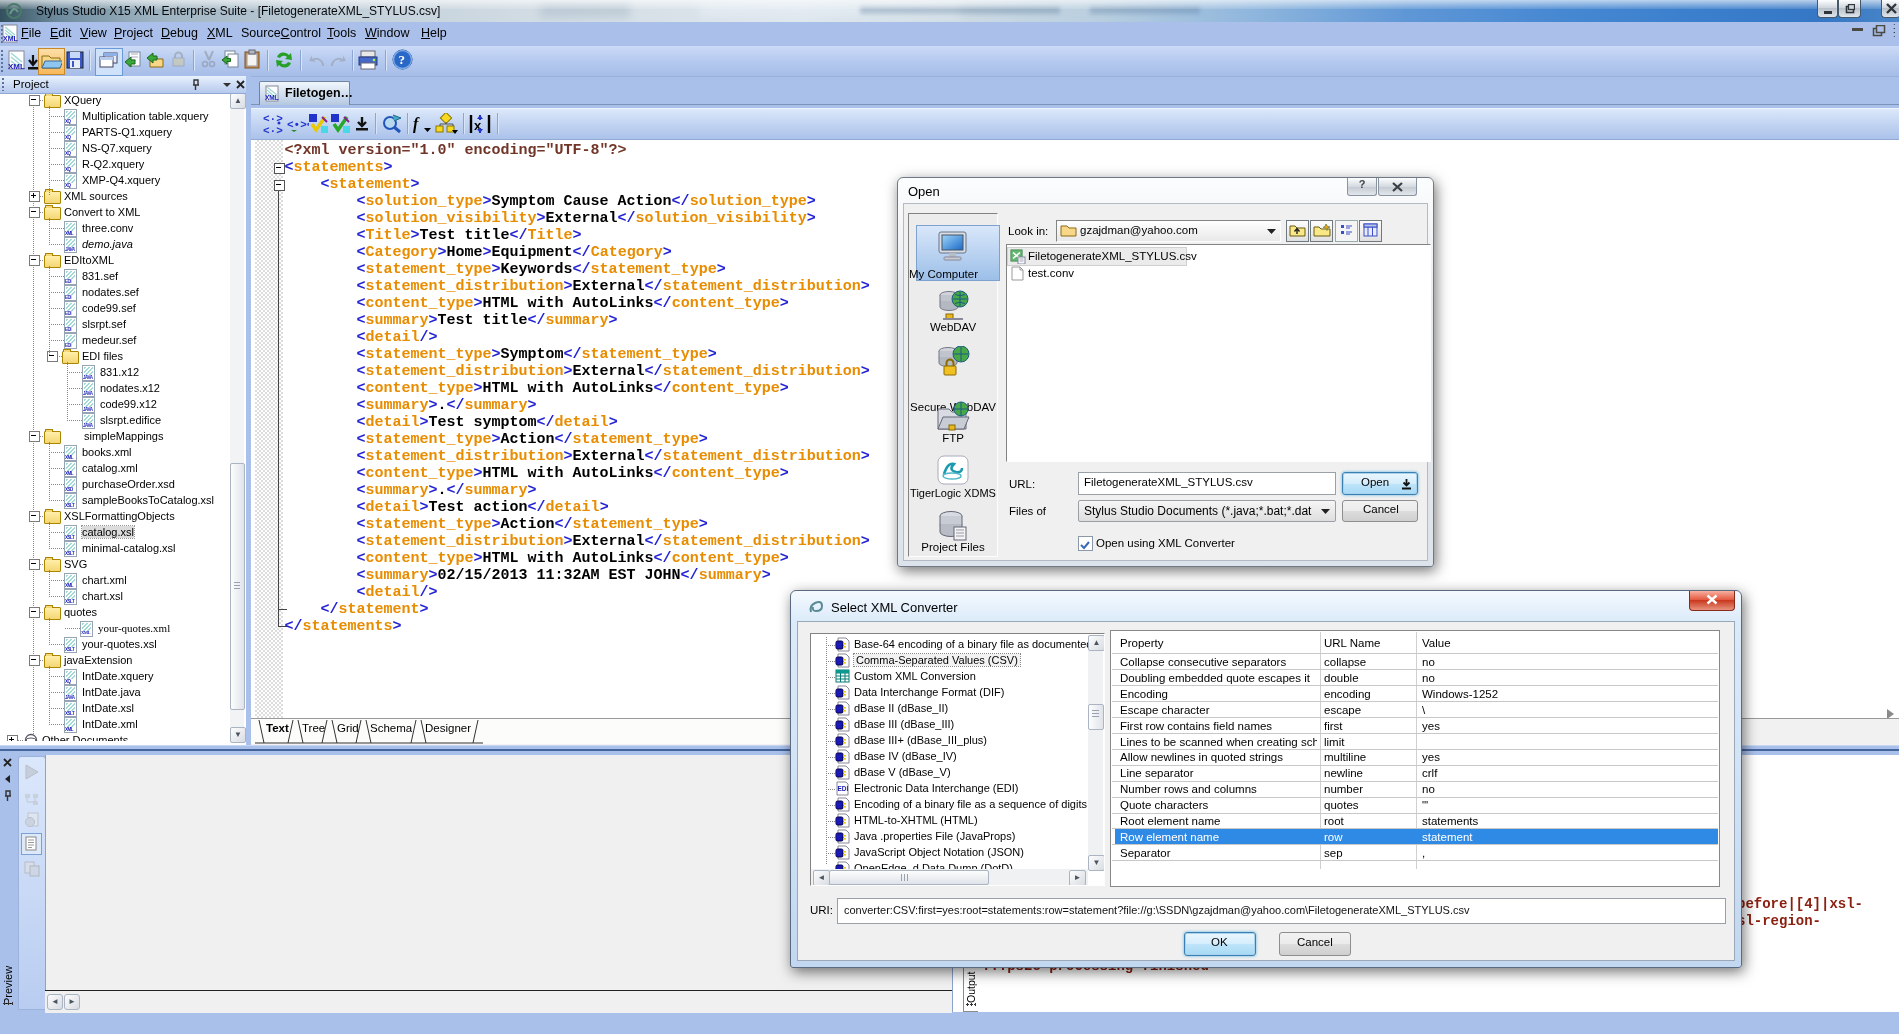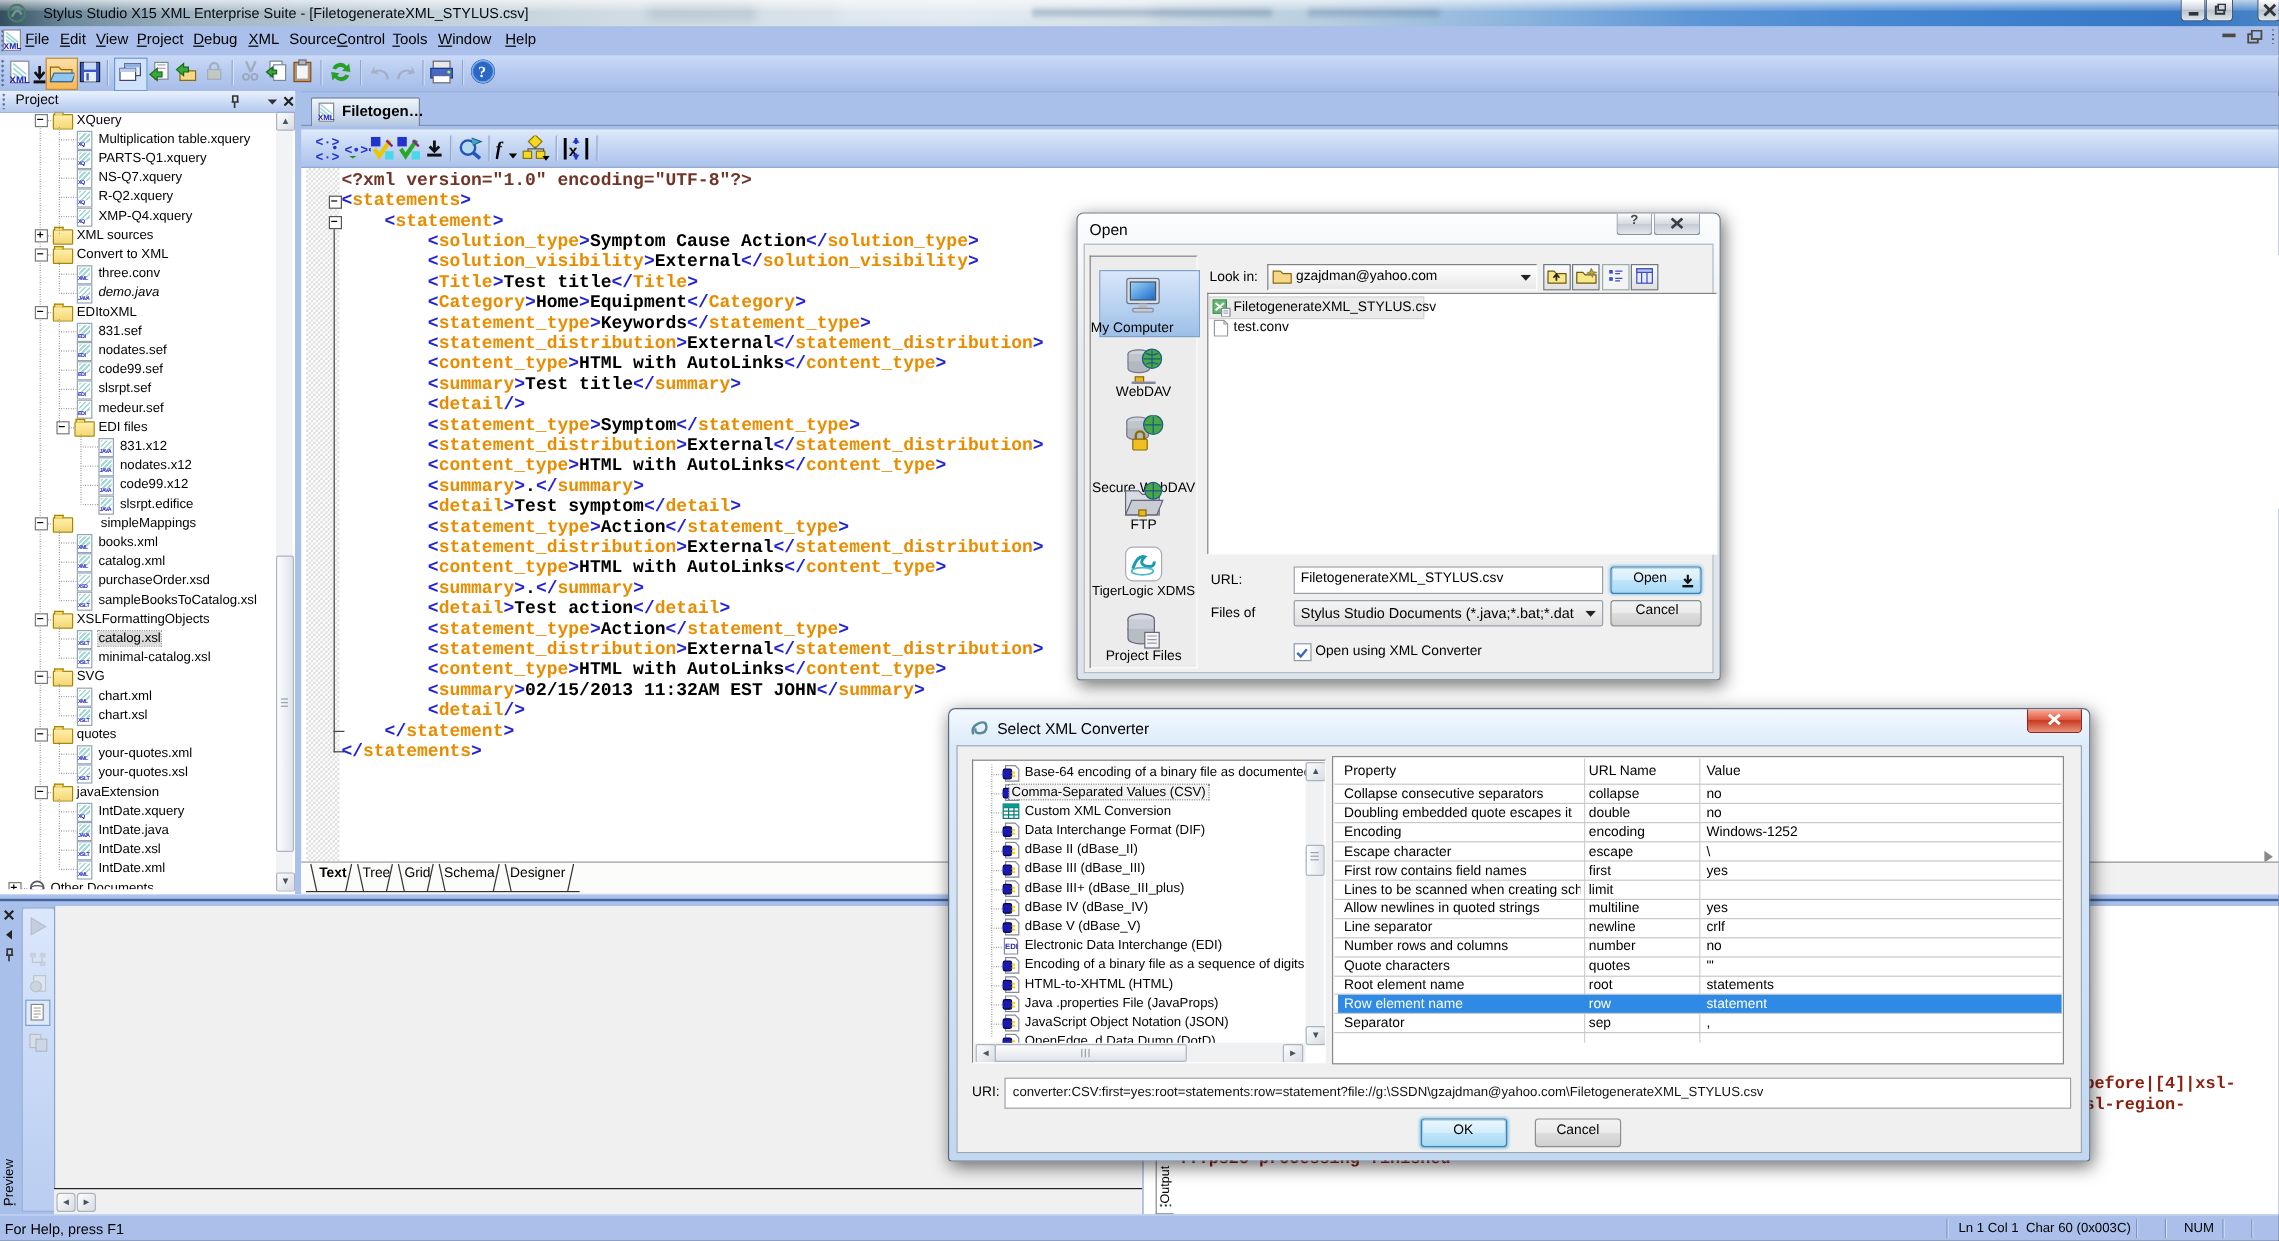--- a/index.html
+++ b/index.html
@@ -441,21 +441,21 @@
           <span class="tag">XSLT</span>
         </div>
         <span class="lbl" style="left:80px;">chart.xsl</span>
       </div>
     <div class="trow" style="left:0;top:511px;width:228px;">
         <div class="hstub" style="left:34px;top:8px;width:8px;"></div>
         <div class="ebox" style="left:27px;"></div>
         <div class="fold" style="left:42px;"></div>
         <span class="lbl" style="left:62px;">quotes</span>
       </div>
-    <div class="trow" style="left:0;top:527px;width:228px;">
+    <div class="trow" style="left:16px;top:527px;width:228px;font-family:Liberation Serif, serif;">
         <div class="hstub" style="left:47px;top:8px;width:15px;"></div>
         <div class="page" style="left:62px;">
           <span class="tag">XML</span>
         </div>
         <span class="lbl" style="left:80px;">your-quotes.xml</span>
       </div>
     <div class="trow" style="left:0;top:543px;width:228px;">
         <div class="hstub" style="left:47px;top:8px;width:15px;"></div>
         <div class="page" style="left:62px;">
           <span class="tag">XSLT</span>
@@ -695,30 +695,20 @@
   </div>
   <div class="a" id="output">
     <div class="redmono" style="left:784px;top:141px;">before|[4]|xsl-</div>
     <div class="redmono" style="left:784px;top:158px;">sl-region-</div>
     <div class="redmono" style="left:29px;top:203px;">...ps2o processing finished</div>
     <div id="outtab">
       <div style="position:absolute;left:1px;top:14px;width:12px;height:50px;font-size:10.5px;color:#000;writing-mode:vertical-rl;transform:rotate(180deg);line-height:12px;">Output</div>
       <div style="position:absolute;left:2px;top:64px;width:10px;height:4px;background-image:radial-gradient(circle at 1.5px 1.5px,#333 1px,transparent 1.2px);background-size:4px 4px;"></div>
     </div>
   </div>
-  <div class="a" id="statusbar">
-    <span style="position:absolute;left:4px;top:4px;font-size:12px;">For Help, press F1</span>
-    <div class="ssep" style="left:1622px"></div>
-    <span style="position:absolute;left:1632px;top:5px;font-size:11px;">Ln 1 Col 1&nbsp; Char 60 (0x003C)</span>
-    <div class="ssep" style="left:1780px"></div>
-    <div class="ssep" style="left:1804px"></div>
-    <span style="position:absolute;left:1820px;top:5px;font-size:11px;">NUM</span>
-    <div class="ssep" style="left:1852px"></div>
-    <div class="ssep" style="left:1876px"></div>
-  </div>
   <div class="a dlgshadow" id="opendlg">
     <span style="position:absolute;left:10px;top:6px;font-size:13px;color:#000;">Open</span>
     <div style="position:absolute;left:449px;top:0px;width:28px;height:17px;background:linear-gradient(180deg,#fdfeff,#d4dae0 50%,#c2c9d1 50%,#e2e7eb);border:1px solid #8a94a0;border-top:none;border-radius:0 0 3px 3px;text-align:center;font-size:11px;font-weight:bold;color:#444;">?</div>
     <div style="position:absolute;left:480px;top:0px;width:37px;height:17px;background:linear-gradient(180deg,#fdfeff,#d4dae0 50%,#c2c9d1 50%,#e2e7eb);border:1px solid #8a94a0;border-top:none;border-radius:0 0 3px 3px;text-align:center;"><svg width="11" height="10" style="margin-top:3px">
           <path d="M1 1 L10 9 M10 1 L1 9" stroke="#3a3f46" stroke-width="2.2" fill="none"></path>
         </svg></div>
     <div class="inner">
       <div class="sunken" style="position:absolute;left:4px;top:9px;width:88px;height:342px;background:#ececec;">
           <div style="position:absolute;left:7px;top:11px;width:82px;height:54px;background:linear-gradient(180deg,#d9e7fa,#9cbfe8);border:1px solid #7da2ce;"></div>
           <div style="position:absolute;left:0;top:17px;width:88px;text-align:center;"><svg width="36" height="32" viewBox="0 0 36 32">
@@ -869,21 +859,21 @@
             </svg></div>
           <span style="position:absolute;left:43px;top:4px;font-size:11px;white-space:nowrap;">Base-64 encoding of a binary file as documented</span>
           <div class="hstub" style="left:15px;top:27px;width:9px;"></div>
           <div style="position:absolute;left:24px;top:19px;width:15px;height:15px;"><svg width="15" height="15" viewBox="0 0 15 15">
               <path d="M3 1 h8 l3 3 v10 h-11z" fill="#fff" stroke="#889"></path>
               <rect x="1" y="4" width="7" height="8" rx="1.5" fill="#1a1ab0" stroke="#000050"></rect>
               <rect x="8" y="6" width="3" height="1.6" fill="#f0d000"></rect>
               <rect x="8" y="9" width="3" height="1.6" fill="#f0d000"></rect>
               <path d="M2 6 q-2 2 0 4" fill="none" stroke="#1a1ab0"></path>
             </svg></div>
-          <span style="position:absolute;left:30px;top:20px;font-size:11px;background:#f2f2f2;outline:1px dotted #888;padding:0 2px;">Comma-Separated Values (CSV)</span>
+          <span style="position:absolute;left:43px;top:20px;font-size:11px;background:#f2f2f2;outline:1px dotted #888;padding:0 2px;">Comma-Separated Values (CSV)</span>
           <div class="hstub" style="left:15px;top:43px;width:9px;"></div>
           <div style="position:absolute;left:24px;top:35px;width:15px;height:15px;"><svg width="15" height="15" viewBox="0 0 15 15">
               <rect x="1" y="1" width="13" height="12" fill="#fff" stroke="#067a74"></rect>
               <path d="M1 4 h13 M1 7 h13 M1 10 h13 M5.5 1 v12 M10 1 v12" stroke="#067a74"></path>
               <rect x="1" y="1" width="13" height="3" fill="#0a9a90"></rect>
             </svg></div>
           <span style="position:absolute;left:43px;top:36px;font-size:11px;white-space:nowrap;">Custom XML Conversion</span>
           <div class="hstub" style="left:15px;top:59px;width:9px;"></div>
           <div style="position:absolute;left:24px;top:51px;width:15px;height:15px;"><svg width="15" height="15" viewBox="0 0 15 15">
               <path d="M3 1 h8 l3 3 v10 h-11z" fill="#fff" stroke="#889"></path>

